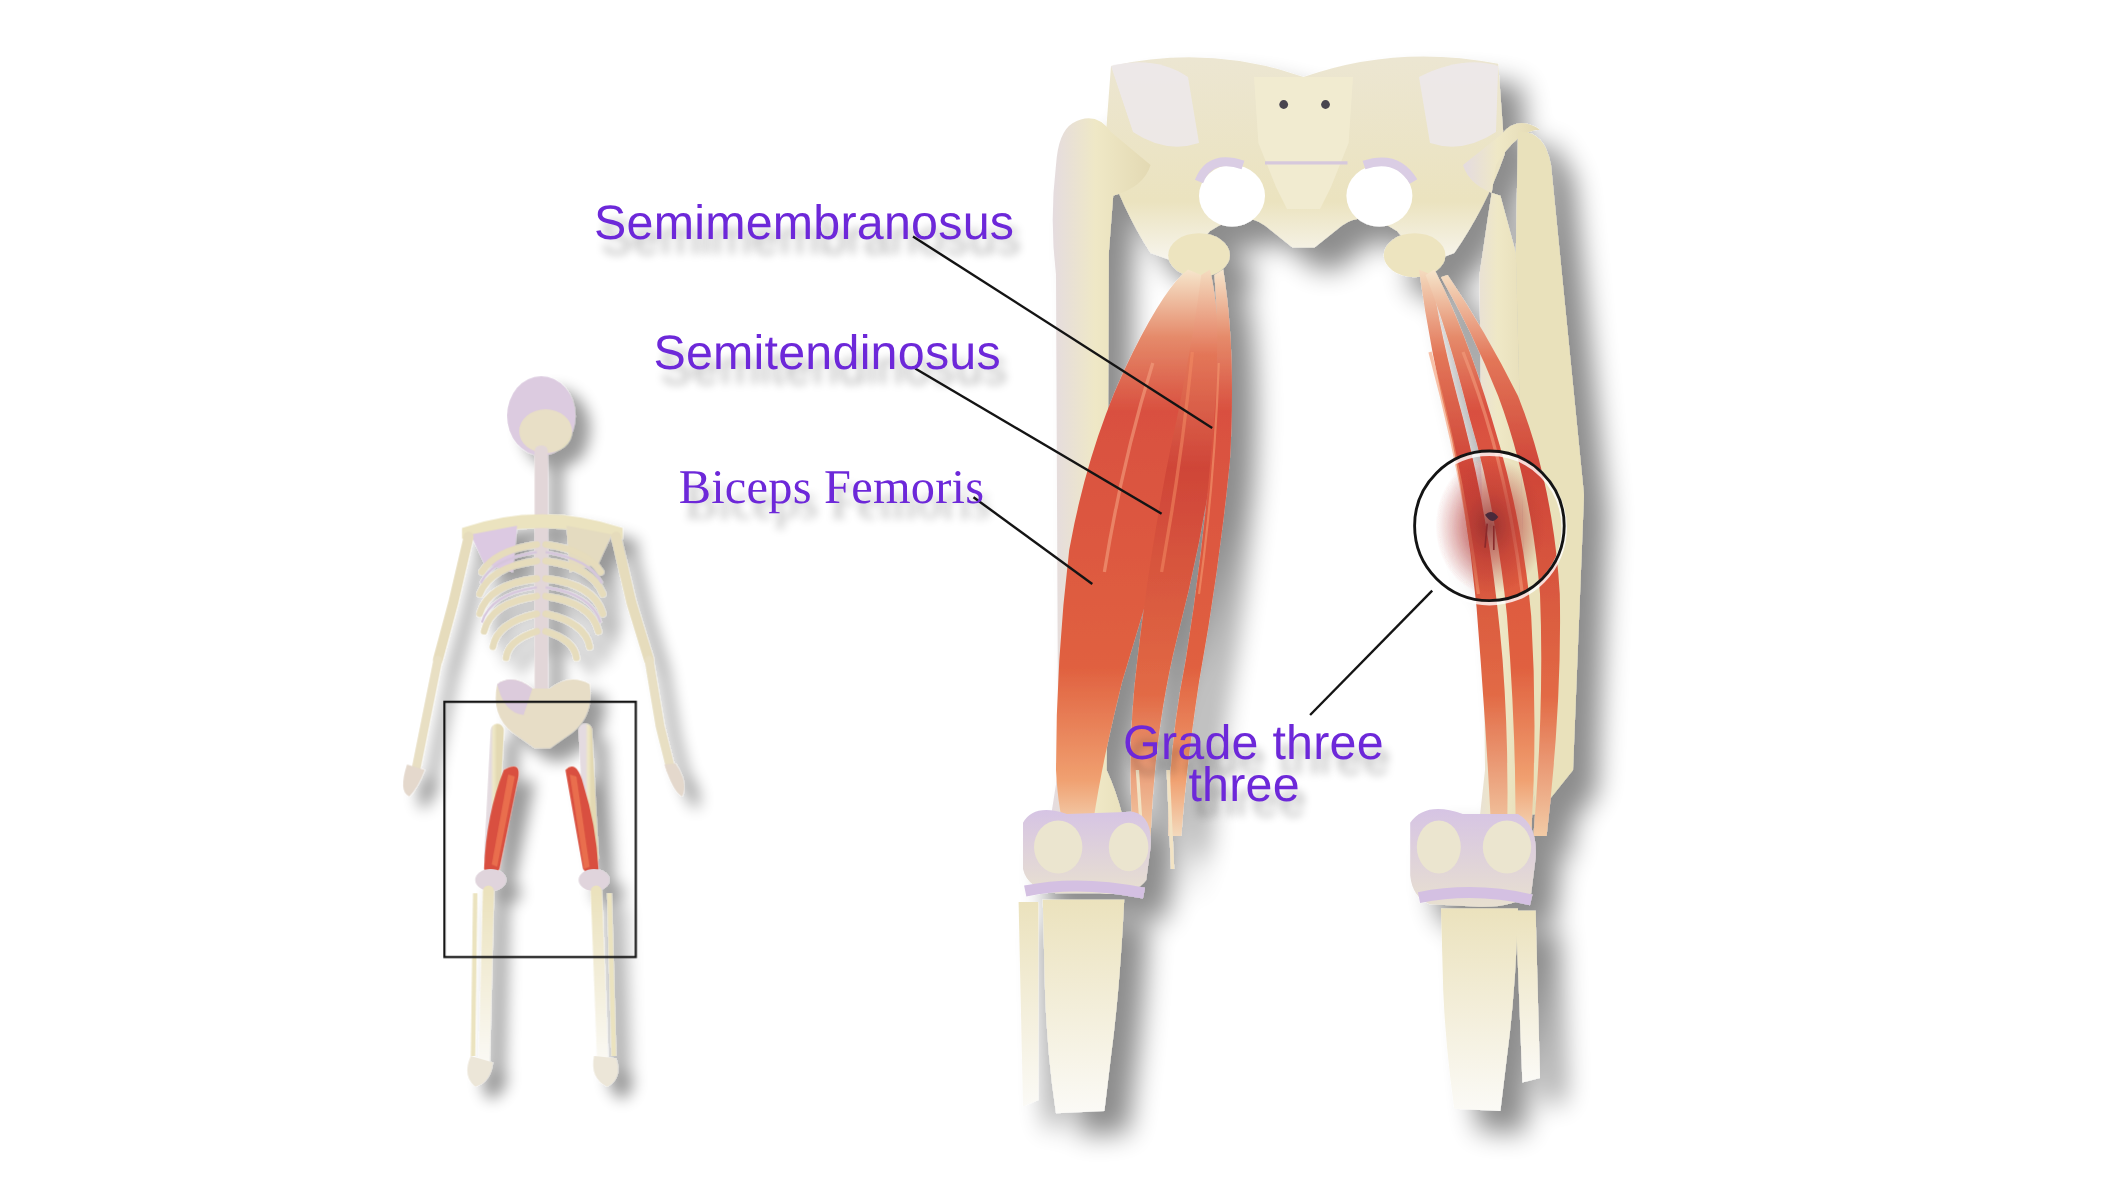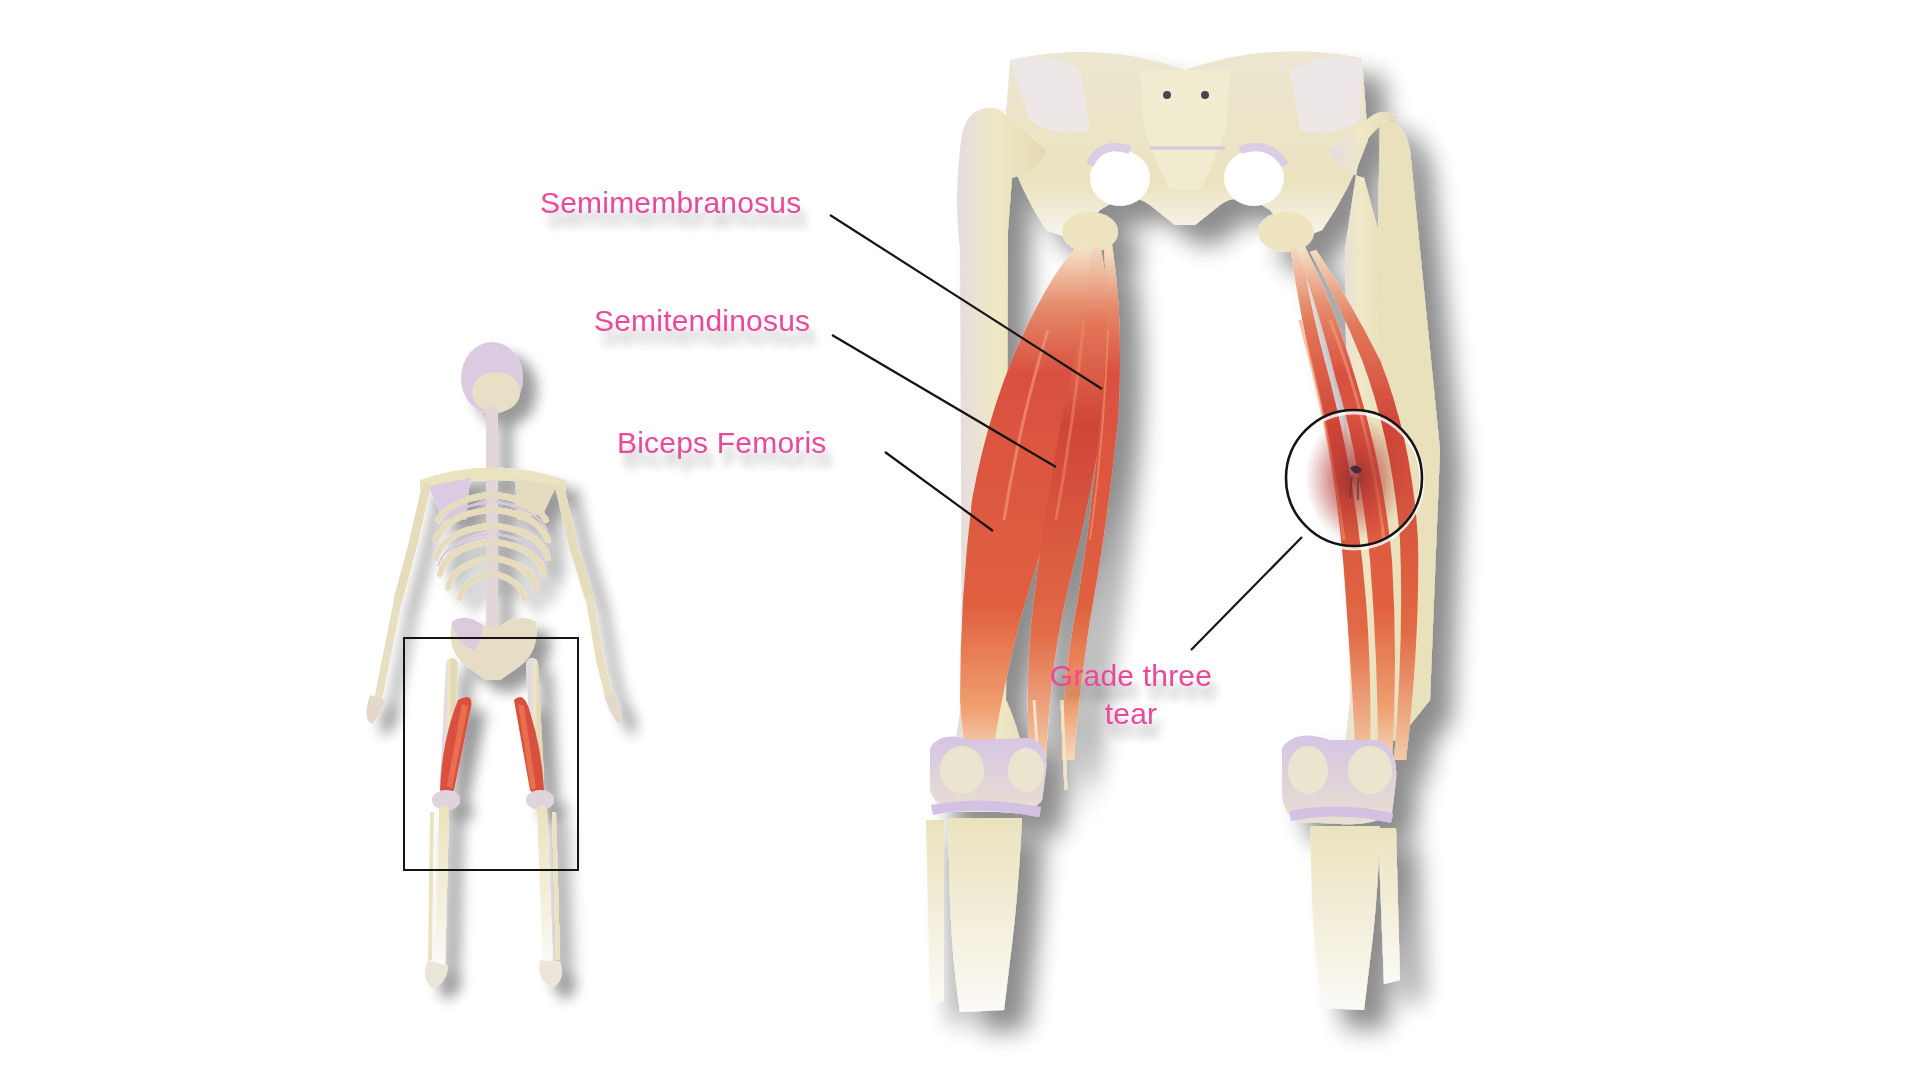--- a/index.html
+++ b/index.html
@@ -2,22 +2,22 @@
 <html><head>
   <meta charset="utf-8">
   <style>
     html, body { margin: 0; padding: 0; background: #ffffff; }
     body { width: 1920px; height: 1080px; position: relative; overflow: hidden; }
     .stage { position: absolute; left: 0; top: 0; width: 1920px; height: 1080px; }
     svg.art { position: absolute; left: 0; top: 0; }
     .label {
       position: absolute;
       font-family: "Liberation Sans", sans-serif;
-      color: #ec4899;
-      font-size: 30px;
+      color: #6d28d9;
+      font-size: 44px;
       line-height: 38px;
       white-space: nowrap;
       text-shadow: 6px 14px 8px rgba(0,0,0,0.28);
       letter-spacing: 0.2px;
     }
     .label.center { text-align: center; }
   </style>
 </head>
 <body>
 
@@ -222,18 +222,18 @@
       <line x1="885" y1="452" x2="993" y2="531"></line>
       <line x1="1191" y1="650" x2="1302" y2="537"></line>
     </g>
 
     <circle cx="1354" cy="480" r="68" fill="none" stroke="#ffffff" stroke-width="5" opacity="0.8"></circle>
     <circle cx="1354" cy="478" r="68" fill="none" stroke="#141414" stroke-width="2.6"></circle>
   </svg>
 
   <div class="label" style="left:540px; top:184px;">Semimembranosus</div>
   <div class="label" style="left:594px; top:302px;">Semitendinosus</div>
-  <div class="label" style="left:617px; top:424px;">Biceps Femoris</div>
+  <div class="label" style="left:617px; top:424px;font-family:Liberation Serif, serif;">Biceps Femoris</div>
   <div class="label center" style="left:1021px; top:657px; width:220px;">
     <div>Grade three</div>
-    <div>tear</div>
+    <div>three</div>
   </div>
 </div>
 
 </body></html>

